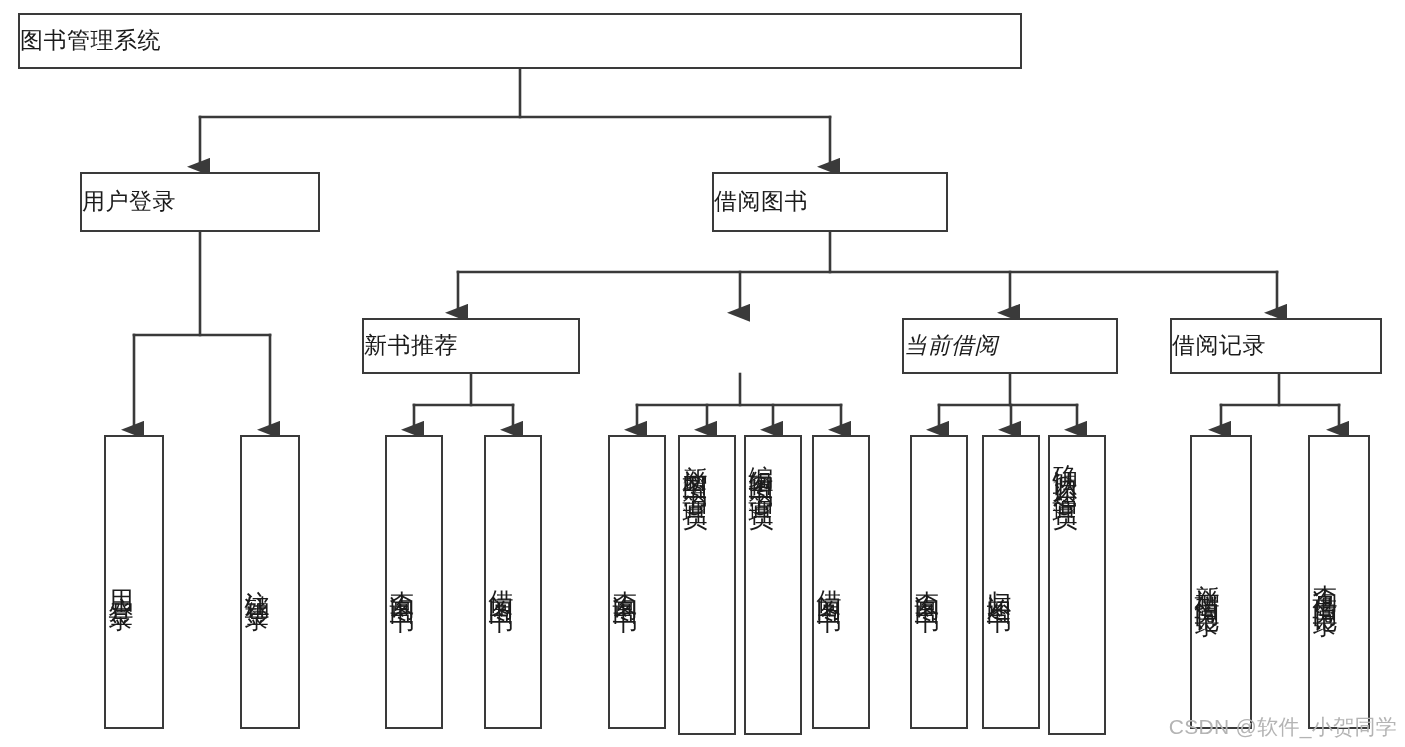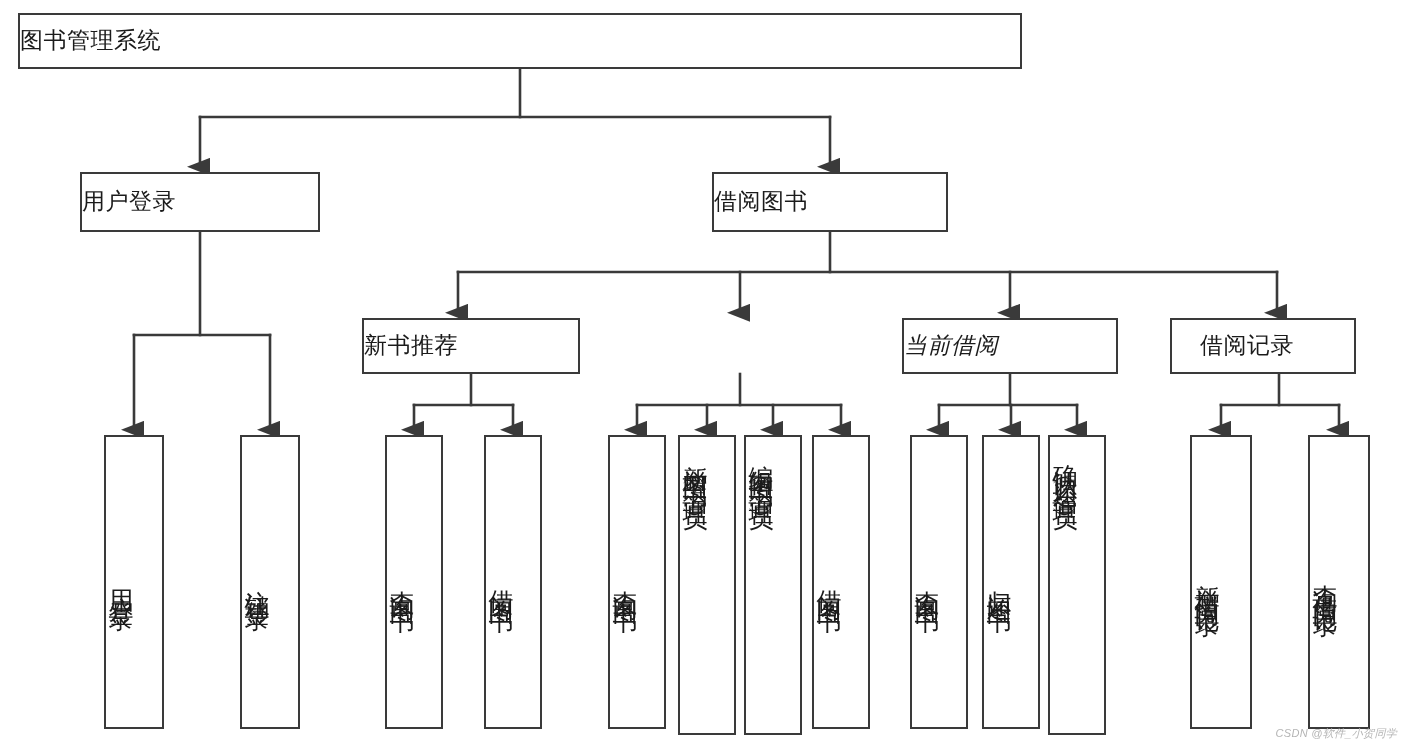--- a/index.html
+++ b/index.html
@@ -60,26 +60,25 @@
     writing-mode: vertical-rl;
     text-orientation: upright;
     font-size: 25px;
     letter-spacing: 6px;
     text-align: left;
   }
   #watermark {
     position: absolute;
     right: 8px;
     bottom: 6px;
-    font-size: 11px;
+    font-size: 21px;
     color: #b4b4b4;
     white-space: nowrap;
     letter-spacing: 0.3px;
     pointer-events: none;
-    font-style: italic;
   }
 </style>
 </head>
 <body>
 
 <div id="canvas">
 
   <svg id="wires" viewBox="0 0 1405 747" width="1405" height="747" aria-hidden="true">
     <defs>
       <marker id="arrow" markerWidth="10" markerHeight="10" refX="3.2" refY="4" orient="auto" markerUnits="strokeWidth">
@@ -142,21 +141,21 @@
   <div class="node h" style="left: 712px; top: 172px; width: 236px; height: 60px;">
     <span class="lbl">借阅图书</span>
   </div>
 
   <div class="node h" style="left: 362px; top: 318px; width: 218px; height: 56px;">
     <span class="lbl">新书推荐</span>
   </div>
   <div class="node h" style="left: 902px; top: 318px; width: 216px; height: 56px; font-style: italic;">
     <span class="lbl">当前借阅</span>
   </div>
-  <div class="node h" style="left: 1170px; top: 318px; width: 186px; height: 56px; padding-left: 28px;">
+  <div class="node h" style="left: 1170px; top: 318px; width: 212px; height: 56px;">
     <span class="lbl">借阅记录</span>
   </div>
 
   <div class="node v mid" style="left: 104px; top: 435px; width: 60px; height: 294px;">
     <span class="lbl">用户登录</span>
   </div>
   <div class="node v mid" style="left: 240px; top: 435px; width: 60px; height: 294px;">
     <span class="lbl">注销登录</span>
   </div>
   <div class="node v mid" style="left: 385px; top: 435px; width: 58px; height: 294px;">

